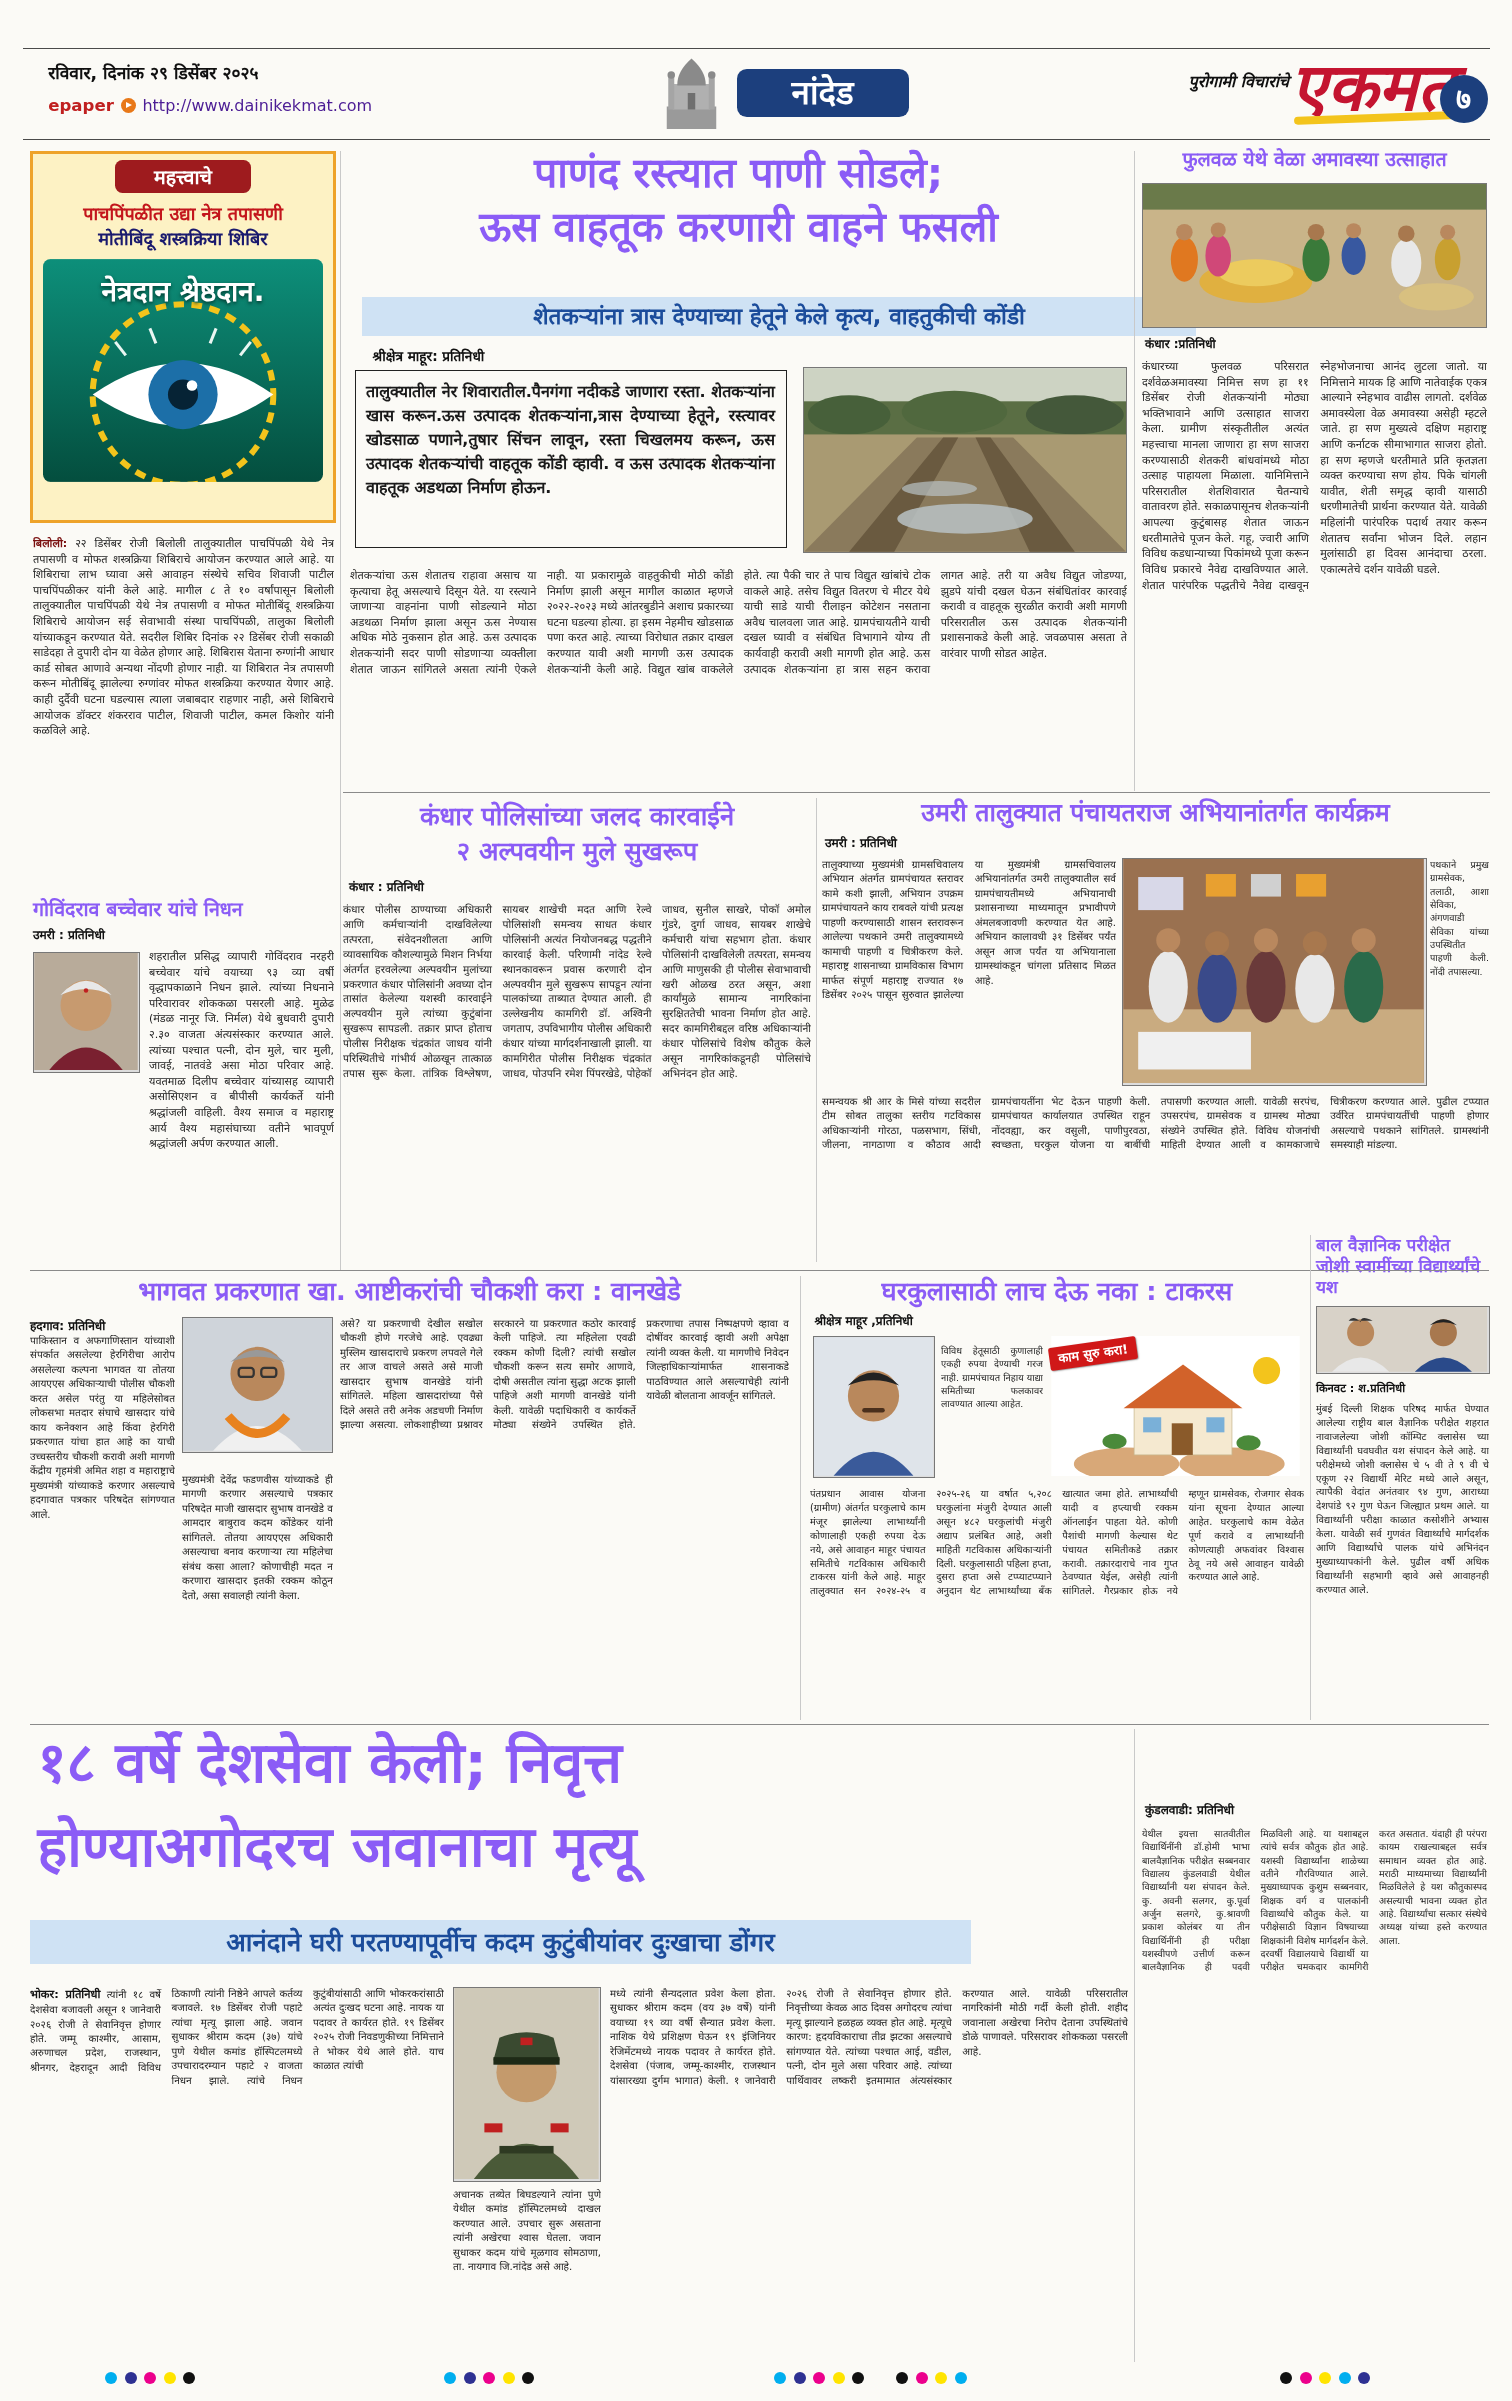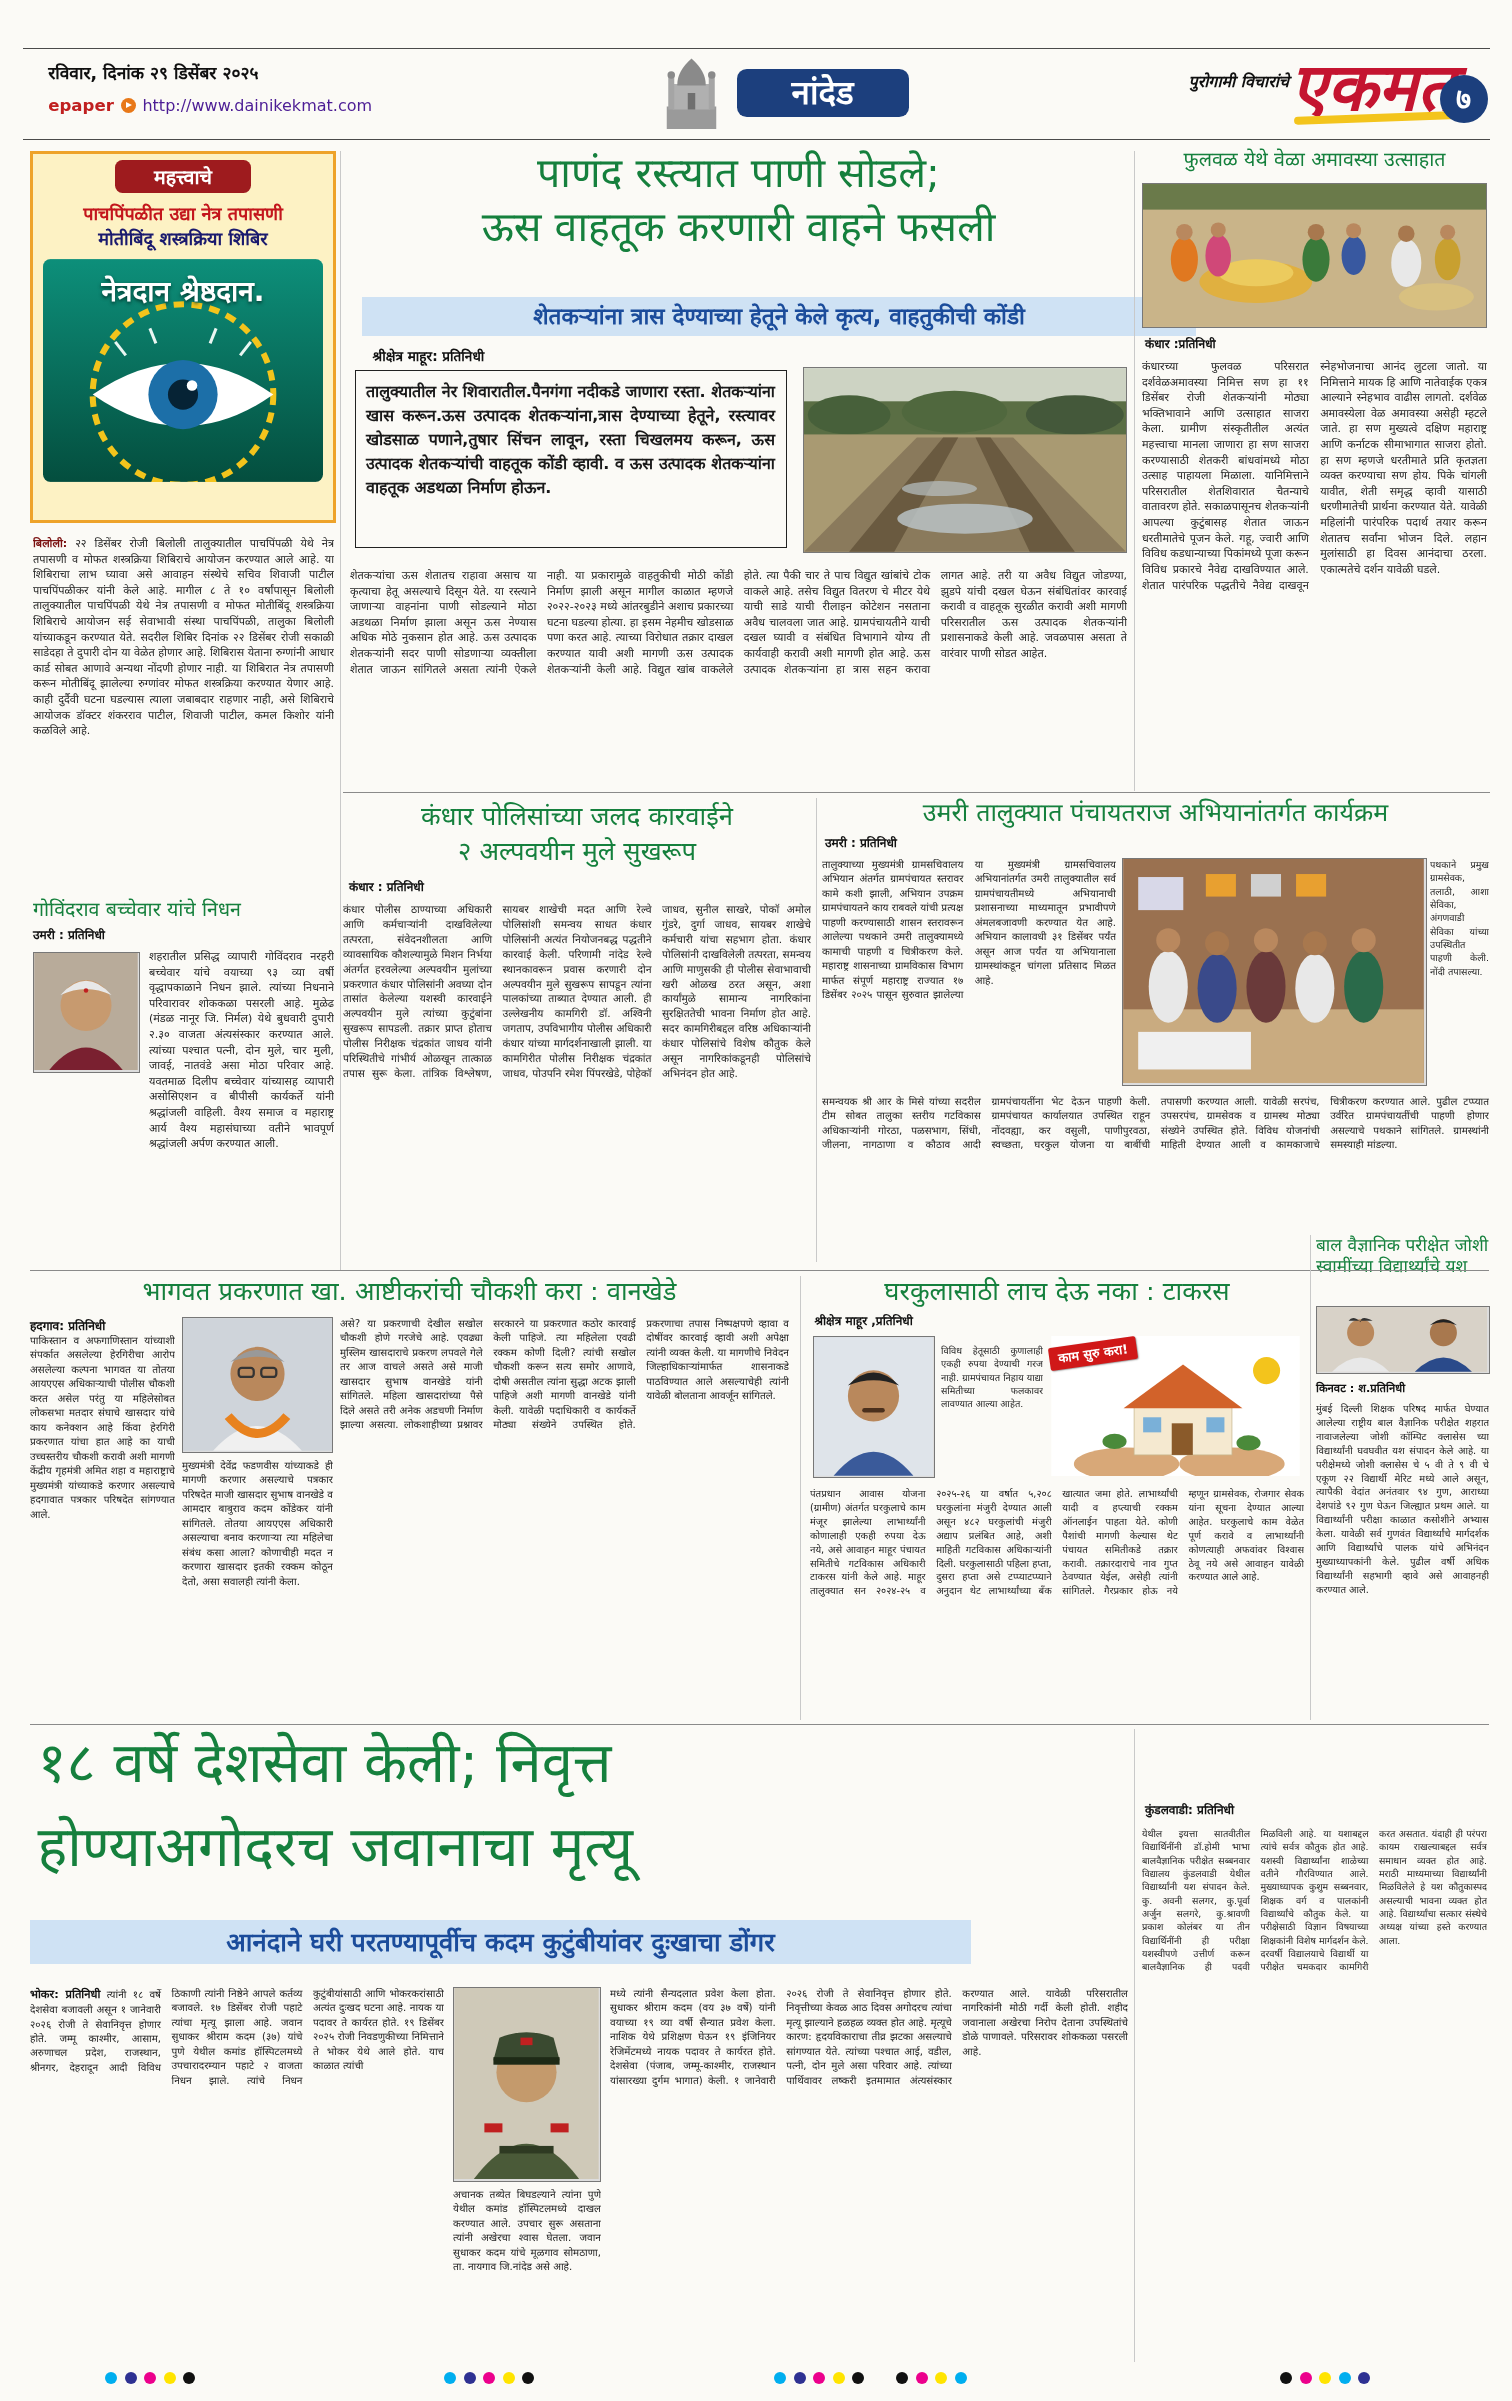--- a/index.html
+++ b/index.html
@@ -3,21 +3,21 @@
 <meta charset="utf-8">
 <style>
   html,body{margin:0;padding:0;}
   body{
     width:1512px;height:2401px;background:#fbfaf6;position:relative;
     font-family:"DejaVu Sans","Liberation Sans",sans-serif;color:#1a1a1a;
     overflow:hidden;
   }
   .abs{position:absolute;}
   .jt{text-align:justify;}
-  .hd{font-weight:normal;color:#15803d;line-height:1.2;}
+  .hd{font-weight:bold;color:#8b5cf6;line-height:1.2;}
   .byline{font-weight:bold;font-size:12px;color:#111;}
   .body-txt{font-size:11px;line-height:1.42;color:#1d1d1d;overflow:hidden;}
   .dateline{font-weight:bold;color:#7a1010;}
   
   #header{left:22.6px;top:48px;width:1467px;height:90px;border-top:1.5px solid #4a4a4a;border-bottom:1.5px solid #4a4a4a;}
   #date{left:25.6px;top:12px;font-size:17.3px;font-weight:bold;color:#101010;}
   #epaper-row{left:25.6px;top:47px;display:flex;align-items:center;gap:6.8px;}
   #epaper-label{font-size:16.6px;font-weight:bold;color:#c02020;}
   .epaper-icon{width:15px;height:15px;border-radius:50%;background:#e87818;display:inline-block;position:relative;}
   .epaper-icon::after{content:"";position:absolute;left:5.3px;top:3.8px;border-left:6px solid #fff;border-top:3.8px solid transparent;border-bottom:3.8px solid transparent;}
@@ -233,21 +233,21 @@
       <svg width="149" height="133" viewBox="0 0 198 176">
         <rect width="198" height="176" fill="#cfd4da"></rect>
         <path d="M40 176 Q99 110 158 176 Z" fill="#f0f0f0"></path>
         <circle cx="99" cy="74" r="36" fill="#b9885c"></circle>
         <path d="M63 58 Q99 26 135 58 Q99 44 63 58 Z" fill="#999999"></path>
         <path d="M60 130 Q99 176 138 130" stroke="#e8821e" stroke-width="12" fill="none"></path>
         <rect x="74" y="66" width="20" height="12" rx="4" fill="none" stroke="#333" stroke-width="3"></rect>
         <rect x="104" y="66" width="20" height="12" rx="4" fill="none" stroke="#333" stroke-width="3"></rect>
       </svg>
     </div>
-    <div class="body-txt jt" style="margin-top:6px;font-size:10.2px;height:253px;">मुख्यमंत्री देवेंद्र फडणवीस यांच्याकडे ही मागणी करणार असल्याचे पत्रकार परिषदेत माजी खासदार सुभाष वानखेडे व आमदार बाबुराव कदम कोंडेकर यांनी सांगितले. तोतया आयएएस अधिकारी असल्याचा बनाव करणाऱ्या त्या महिलेचा संबंध कसा आला? कोणाचीही मदत न करणारा खासदार इतकी रक्कम कोठून देतो, असा सवालही त्यांनी केला.</div>
+    <div class="body-txt jt" style="margin-top:20px;font-size:10.2px;height:253px;">मुख्यमंत्री देवेंद्र फडणवीस यांच्याकडे ही मागणी करणार असल्याचे पत्रकार परिषदेत माजी खासदार सुभाष वानखेडे व आमदार बाबुराव कदम कोंडेकर यांनी सांगितले. तोतया आयएएस अधिकारी असल्याचा बनाव करणाऱ्या त्या महिलेचा संबंध कसा आला? कोणाचीही मदत न करणारा खासदार इतकी रक्कम कोठून देतो, असा सवालही त्यांनी केला.</div>
   </div>
   <div class="body-txt jt cols3" style="position:absolute;top:41px;left:310px;width:449px;height:399px;font-size:10.2px;">असे? या प्रकरणाची देखील सखोल चौकशी होणे गरजेचे आहे. एवढ्या मुस्लिम खासदाराचे प्रकरण लपवले गेले तर आज वाचले असते असे माजी खासदार सुभाष वानखेडे यांनी सांगितले. महिला खासदारांच्या पैसे दिले असते तरी अनेक अडचणी निर्माण झाल्या असत्या. लोकशाहीच्या प्रश्नावर सरकारने या प्रकरणात कठोर कारवाई केली पाहिजे. त्या महिलेला एवढी रक्कम कोणी दिली? त्यांची सखोल चौकशी करून सत्य समोर आणावे, दोषी असतील त्यांना सुद्धा अटक झाली पाहिजे अशी मागणी वानखेडे यांनी केली. यावेळी पदाधिकारी व कार्यकर्ते मोठ्या संख्येने उपस्थित होते. प्रकरणाचा तपास निष्पक्षपणे व्हावा व दोषींवर कारवाई व्हावी अशी अपेक्षा त्यांनी व्यक्त केली. या मागणीचे निवेदन जिल्हाधिकाऱ्यांमार्फत शासनाकडे पाठविण्यात आले असल्याचेही त्यांनी यावेळी बोलताना आवर्जून सांगितले.</div>
 </div>
 
 <div class="abs" style="left:810px;top:1276px;width:494px;height:444px;">
   <div class="hd" style="position:absolute;top:0;width:100%;text-align:center;font-size:25.6px;">घरकुलासाठी लाच देऊ नका : टाकरस</div>
   <div class="byline" style="position:absolute;top:36px;left:4.5px;">श्रीक्षेत्र माहूर ,प्रतिनिधी</div>
   <div class="photo" style="position:absolute;top:60px;left:3px;width:120px;height:140px;">
     <svg width="119" height="139" viewBox="0 0 158 184">
       <rect width="158" height="184" fill="#dfe4ea"></rect>

